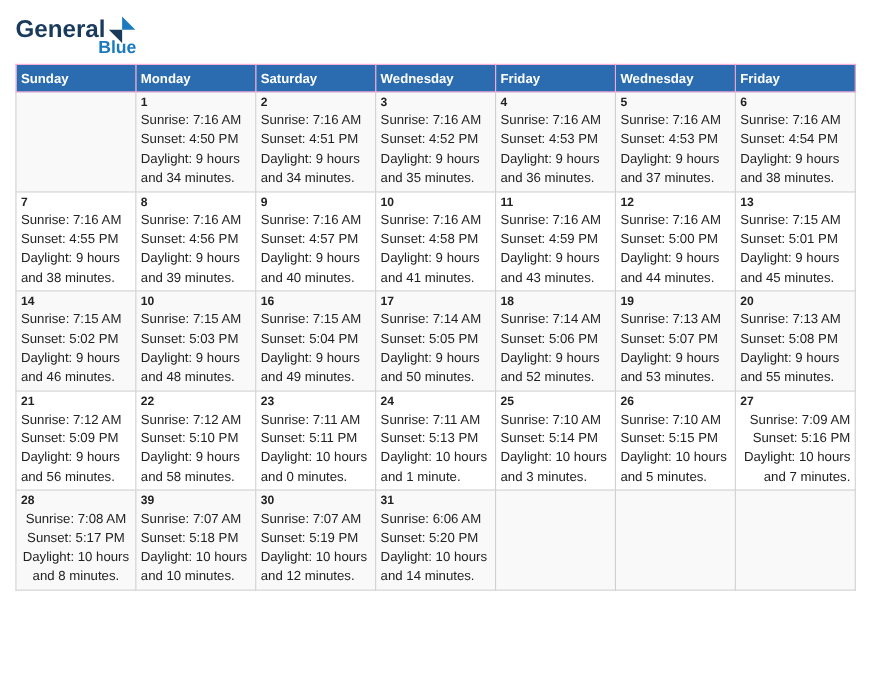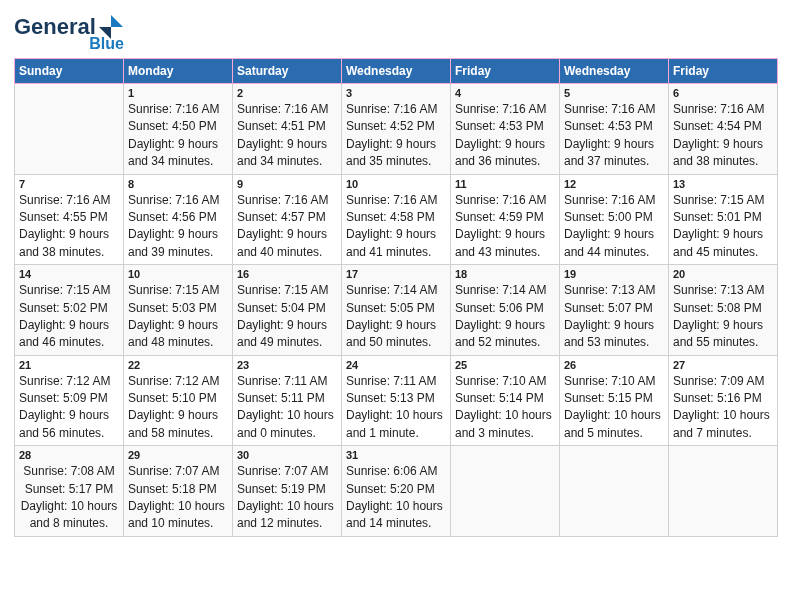--- a/index.html
+++ b/index.html
@@ -298,36 +298,36 @@
           </td>
           <td>
             <div class="day-num">26</div>
             <div class="day-info" style="white-space: pre-line;">Sunrise: 7:10 AM
 Sunset: 5:15 PM
 Daylight: 10 hours
 and 5 minutes.</div>
           </td>
           <td>
             <div class="day-num">27</div>
-            <div class="day-info" style="white-space: pre-line;">Sunrise: 7:09 AM
+            <div class="day-info" style="white-space: pre-line; text-align: right;">Sunrise: 7:09 AM
 Sunset: 5:16 PM
 Daylight: 10 hours
 and 7 minutes.</div>
           </td>
         </tr>
         <tr>
           <td>
             <div class="day-num">28</div>
             <div class="day-info" style="white-space: pre-line; text-align: center;">Sunrise: 7:08 AM
 Sunset: 5:17 PM
 Daylight: 10 hours
 and 8 minutes.</div>
           </td>
           <td>
-            <div class="day-num">29</div>
+            <div class="day-num">39</div>
             <div class="day-info" style="white-space: pre-line;">Sunrise: 7:07 AM
 Sunset: 5:18 PM
 Daylight: 10 hours
 and 10 minutes.</div>
           </td>
           <td>
             <div class="day-num">30</div>
             <div class="day-info" style="white-space: pre-line;">Sunrise: 7:07 AM
 Sunset: 5:19 PM
 Daylight: 10 hours

